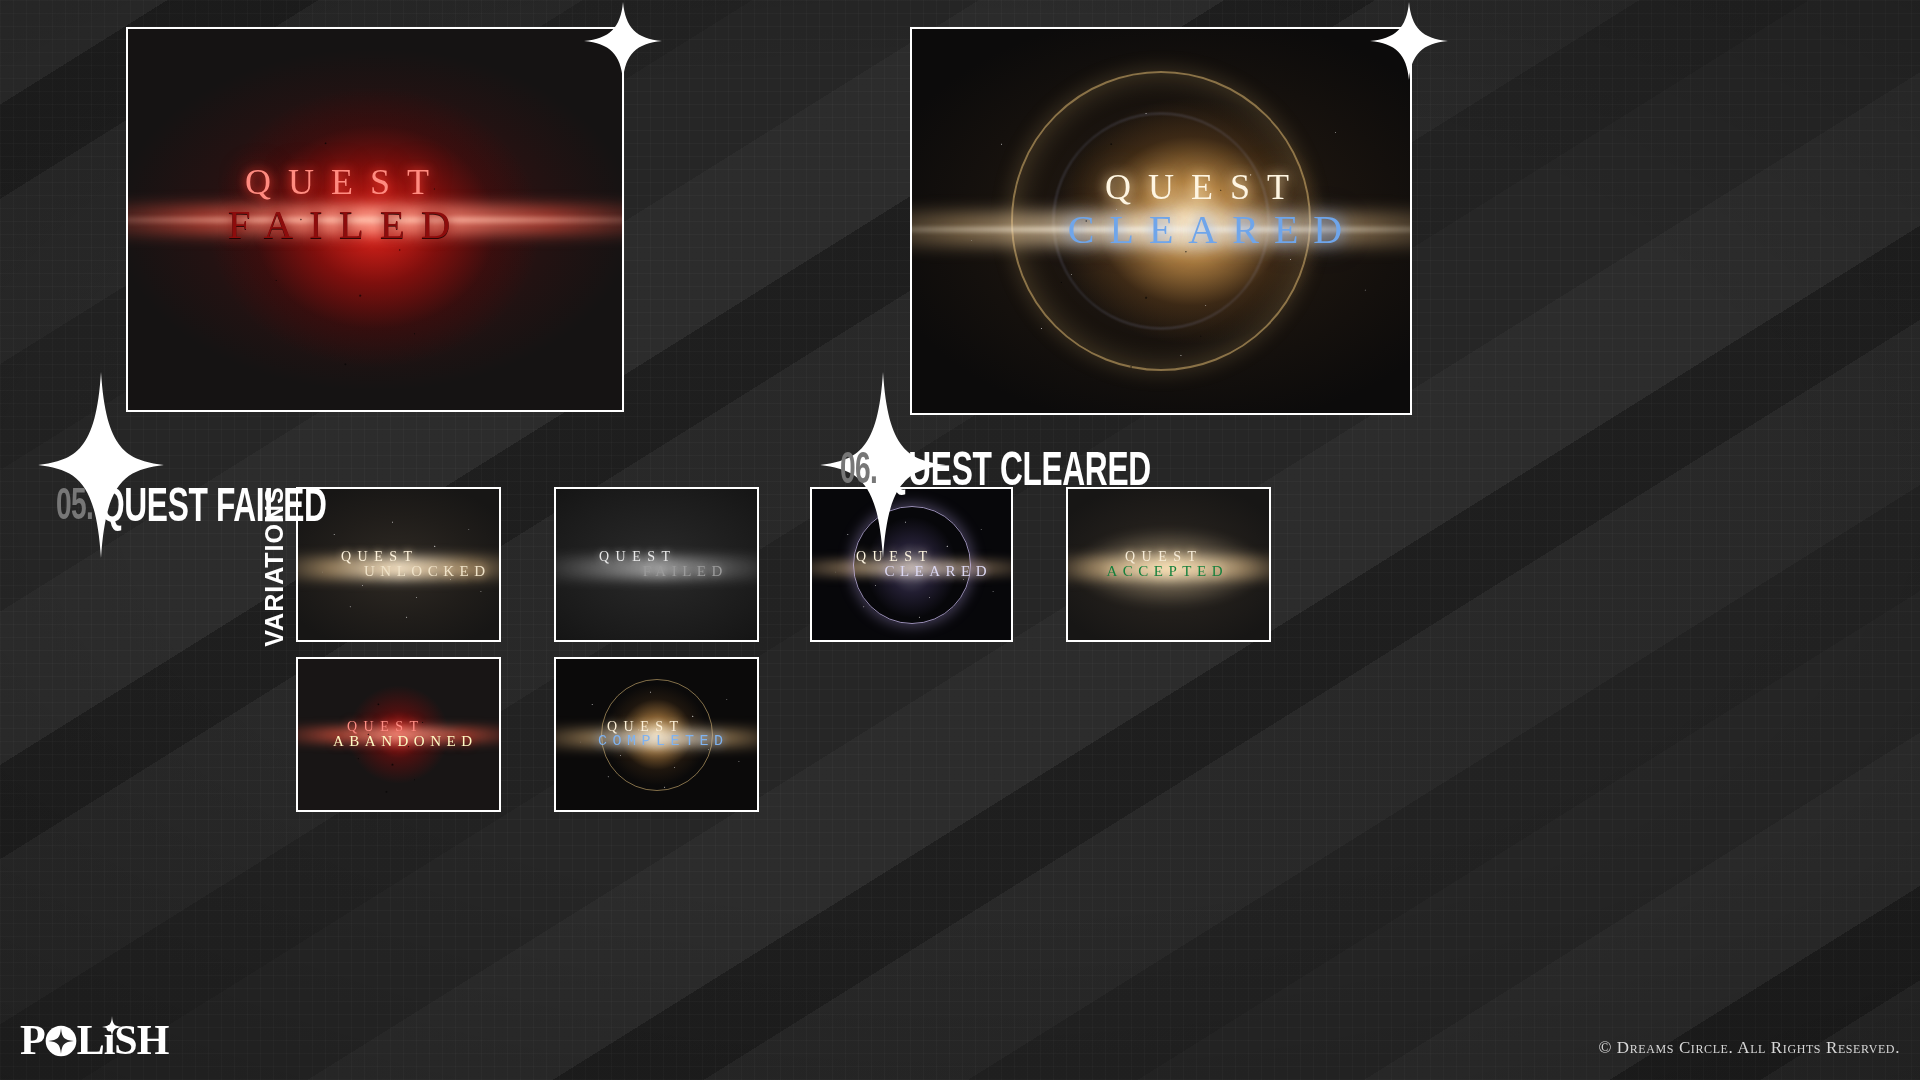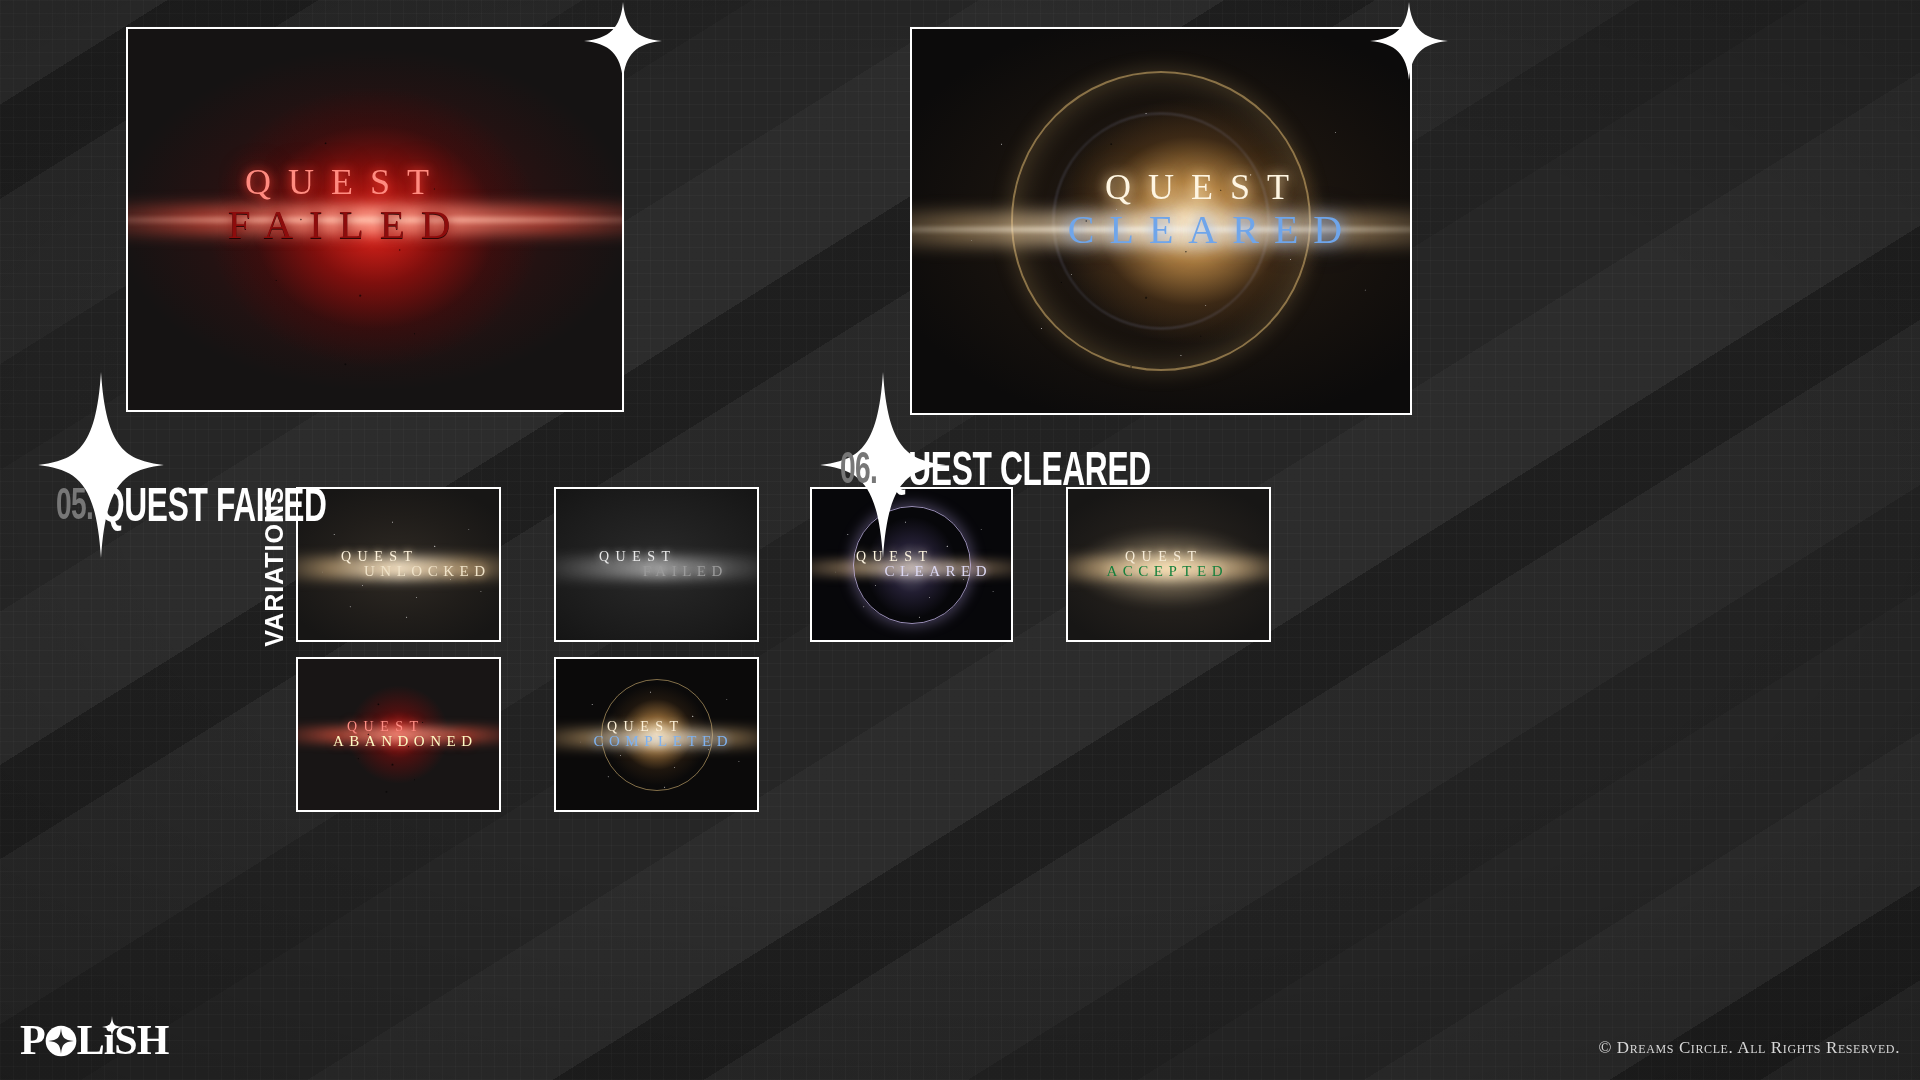--- a/index.html
+++ b/index.html
@@ -294,21 +294,21 @@
   #thumb-accepted .line-top { color:#f6ecd8; text-shadow:0 0 7px rgba(255,220,165,.9); transform:translateX(-8px); }
   #thumb-accepted .line-bot { color:#15803d; text-shadow:0 0 10px rgba(255,215,155,1); transform:translateX(-4px); }
 
   
   #thumb-abandoned { left:296px; top:657px; width:205px; height:155px; }
   #thumb-abandoned .line-top { color:#ff8f86; text-shadow:0 0 8px rgba(255,60,45,.9); transform:translateX(-16px); }
   #thumb-abandoned .line-bot { color:#fef9c3; text-shadow:0 0 9px rgba(150,10,10,.9); transform:translateX(4px); }
 
   #thumb-completed { left:554px; top:657px; width:205px; height:155px; }
   #thumb-completed .line-top { color:#fdf1d8; text-shadow:0 0 8px rgba(255,225,170,.9); transform:translateX(-14px); }
-  #thumb-completed .line-bot { color:#7fb2ef; text-shadow:0 0 10px rgba(120,175,255,.85); transform:translateX(4px); }
+  #thumb-completed .line-bot { color:#7fb2ef; text-shadow:0 0 10px rgba(120,175,255,.85); transform:translateX(4px);font-family:Liberation Mono, monospace; }
 
   
   .section-title {
     position:absolute;
     display:flex; align-items:center;
     height:56px;
     z-index:6;
   }
   #title-failed  { left:56px;  top:440px;margin-top:36px; }
   #title-cleared { left:840px; top:440px; }

